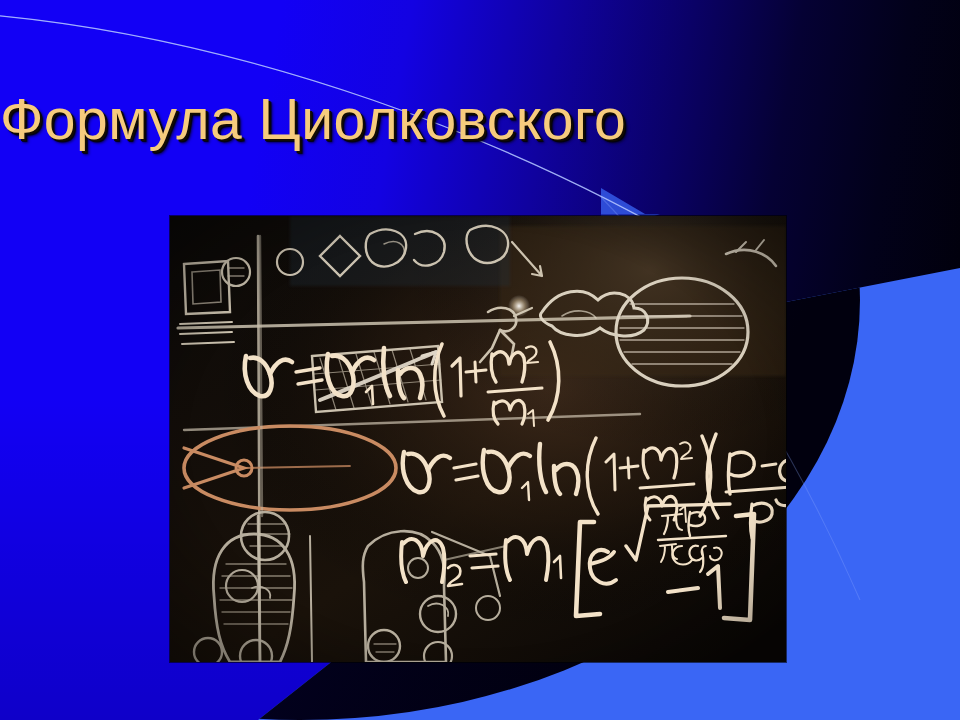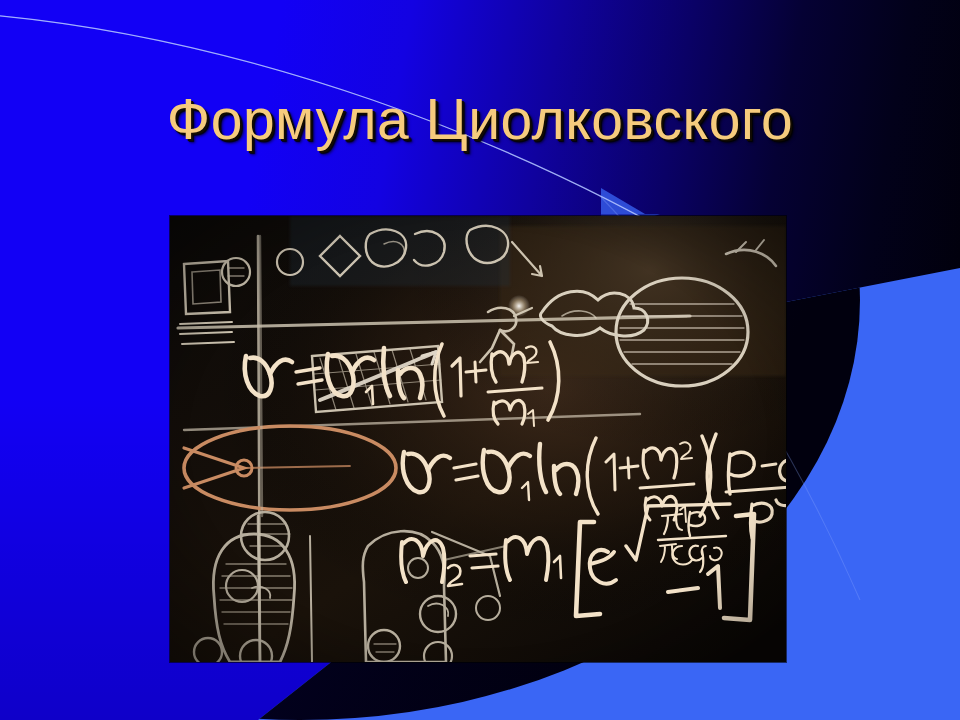--- a/index.html
+++ b/index.html
@@ -66,21 +66,20 @@
     width: 960px; height: 720px;
     pointer-events: none;
   }
 
   
   .title {
     position: absolute;
     left: 0;
     top: 86px;
     width: 960px;
-    text-align: center;
     font-size: 57px;
     font-weight: 400;
     letter-spacing: 0.5px;
     color: #F6CB7D;
     text-shadow:
        2px 2px 0 #120b02,
        3px 3px 1px rgba(0,0,0,0.85),
        4px 4px 3px rgba(0,0,0,0.55);
     white-space: nowrap;
   }

